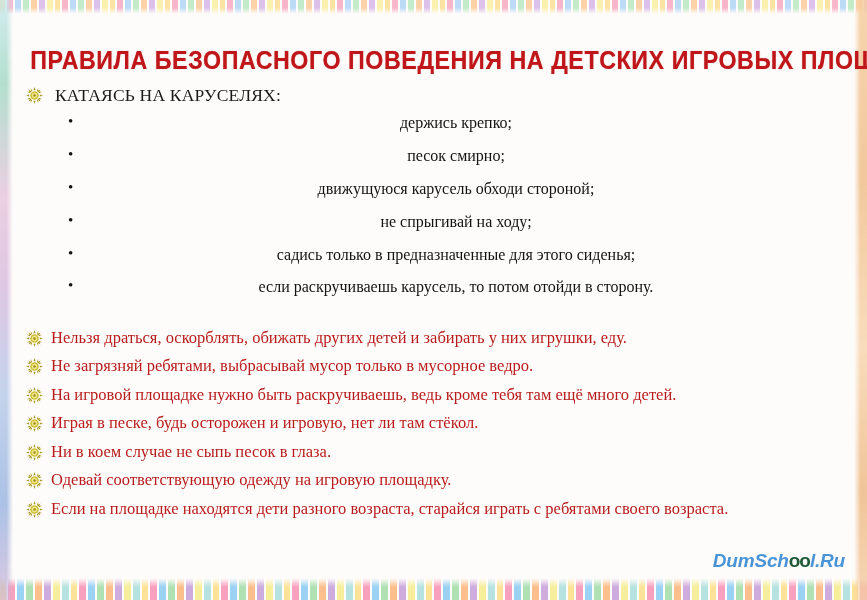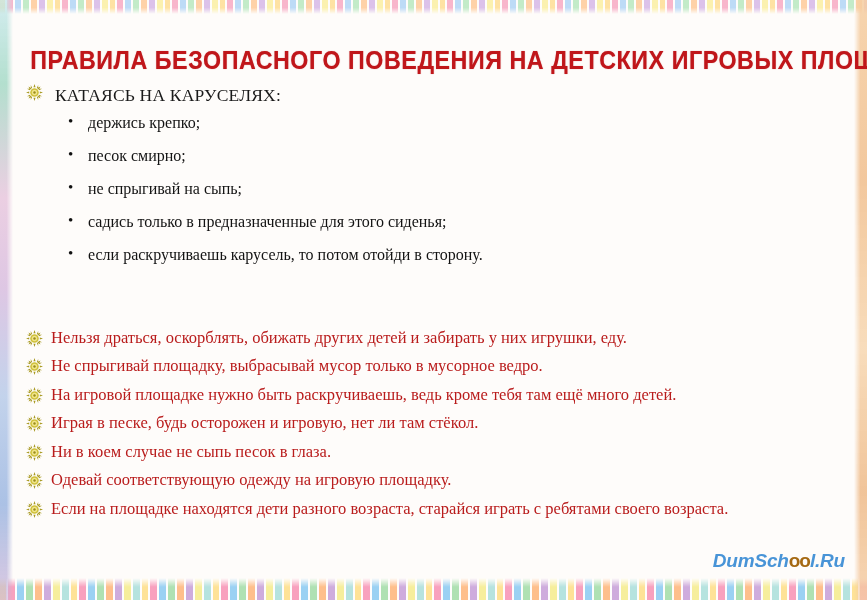--- a/index.html
+++ b/index.html
@@ -112,36 +112,37 @@
     white-space: nowrap;
     text-shadow: 0 0 1px rgba(170,20,24,.55);
   }
 
   
   .section-heading {
     position: absolute;
     left: 26px;
     top: 84px;
     display: flex;
-    align-items: flex-start;
+    align-items: center;
     gap: 12px;
     font-size: 17.5px;
     color: #1a1a1a;
     letter-spacing: .2px;
   }
   .section-heading .label { padding-top: 1px; }
 
   .sub-list {
     position: absolute;
     left: 64px;
     top: 114px;
     margin: 0;
     padding: 0;
     list-style: none;
     width: 760px;
+    text-align: center;
   }
   .sub-list li {
     position: relative;
     padding-left: 24px;
     margin-bottom: 14.5px;
     font-size: 16px;
     color: #131313;
     line-height: 1.15;
   }
   .sub-list li::before {
@@ -194,21 +195,21 @@
     font-family: "Liberation Sans", "DejaVu Sans", sans-serif;
     font-weight: bold;
     font-style: italic;
     font-size: 19px;
     color: #3f8fd6;
     letter-spacing: -.2px;
     opacity: .95;
     white-space: nowrap;
   }
   .watermark .glasses {
-    color: #a16207;
+    color: #14532d;
     font-style: normal;
     letter-spacing: -1px;
   }
 </style>
 </head>
 <body>
 
 <div id="poster">
 
   <div class="border-top"></div>
@@ -231,21 +232,22 @@
         <circle cx="17" cy="17" r="5.4" fill="#f0e58a"></circle>
         <circle cx="17" cy="17" r="2.4" fill="#9a8c1c"></circle>
       </svg>
     </span>
     <span class="label">КАТАЯСЬ НА КАРУСЕЛЯХ:</span>
   </div>
 
   <ul class="sub-list">
     <li>держись крепко;</li>
     <li>песок смирно;</li>
-    <li>не спрыгивай на сыпь;</li>
+    <li>движущуюся карусель обходи стороной;</li>
+    <li>не спрыгивай на ходу;</li>
     <li>садись только в предназначенные для этого сиденья;</li>
     <li>если раскручиваешь карусель, то потом отойди в сторону.</li>
   </ul>
 
   <ul class="main-list">
     <li>
       <span class="sun">
         <svg viewBox="0 0 34 34" xmlns="http://www.w3.org/2000/svg">
             <g fill="#a99a23">
               <path d="M17 0l2.1 6.4h-4.2zM17 34l-2.1-6.4h4.2zM0 17l6.4-2.1v4.2zM34 17l-6.4 2.1v-4.2z"></path>
@@ -267,21 +269,21 @@
               <path d="M17 0l2.1 6.4h-4.2zM17 34l-2.1-6.4h4.2zM0 17l6.4-2.1v4.2zM34 17l-6.4 2.1v-4.2z"></path>
               <path d="M5 5l5.8 3.4-3 3zM29 29l-5.8-3.4 3-3zM29 5l-3.4 5.8-3-3zM5 29l3.4-5.8 3 3z"></path>
               <path d="M9.6 1.9l2.7 5.9-2.6 1.1zM24.4 32.1l-2.7-5.9 2.6-1.1zM1.9 24.4l5.9-2.7 1.1 2.6zM32.1 9.6l-5.9 2.7-1.1-2.6z"></path>
               <path d="M24.4 1.9l-2.7 5.9 2.6 1.1zM9.6 32.1l2.7-5.9-2.6-1.1zM1.9 9.6l5.9 2.7 1.1-2.6zM32.1 24.4l-5.9-2.7-1.1 2.6z"></path>
             </g>
             <circle cx="17" cy="17" r="8.6" fill="#cfc13c"></circle>
             <circle cx="17" cy="17" r="5.4" fill="#f0e58a"></circle>
             <circle cx="17" cy="17" r="2.4" fill="#9a8c1c"></circle>
           </svg>
       </span>
-      <span>Не спрыгивай площадку, выбрасывай мусор только в мусорное ведро.</span>
+      <span>Не загрязняй ребятами, выбрасывай мусор только в мусорное ведро.</span>
     </li>
     <li>
       <span class="sun">
         <svg viewBox="0 0 34 34" xmlns="http://www.w3.org/2000/svg">
             <g fill="#a99a23">
               <path d="M17 0l2.1 6.4h-4.2zM17 34l-2.1-6.4h4.2zM0 17l6.4-2.1v4.2zM34 17l-6.4 2.1v-4.2z"></path>
               <path d="M5 5l5.8 3.4-3 3zM29 29l-5.8-3.4 3-3zM29 5l-3.4 5.8-3-3zM5 29l3.4-5.8 3 3z"></path>
               <path d="M9.6 1.9l2.7 5.9-2.6 1.1zM24.4 32.1l-2.7-5.9 2.6-1.1zM1.9 24.4l5.9-2.7 1.1 2.6zM32.1 9.6l-5.9 2.7-1.1-2.6z"></path>
               <path d="M24.4 1.9l-2.7 5.9 2.6 1.1zM9.6 32.1l2.7-5.9-2.6-1.1zM1.9 9.6l5.9 2.7 1.1-2.6zM32.1 24.4l-5.9-2.7-1.1 2.6z"></path>
             </g>

